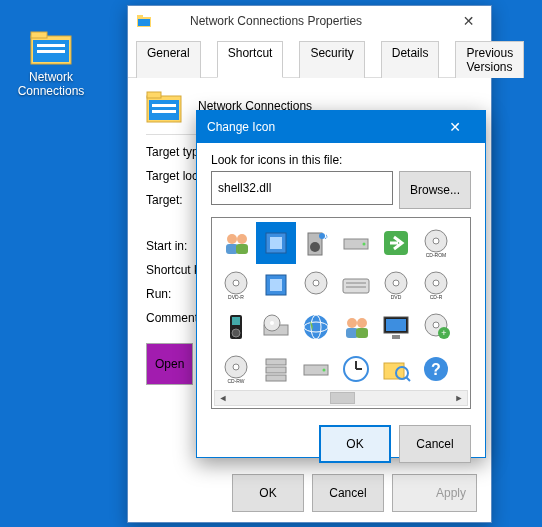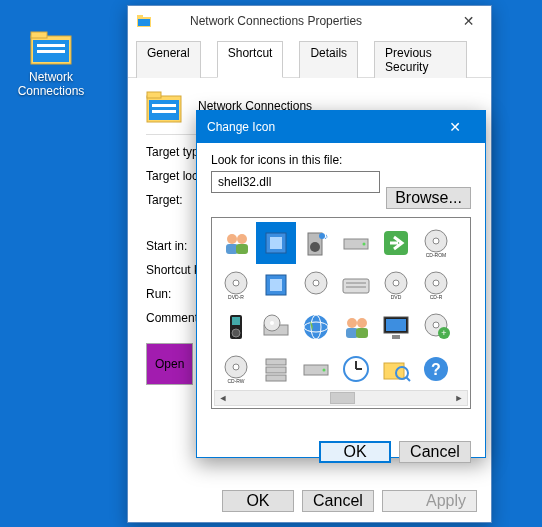--- a/index.html
+++ b/index.html
@@ -112,29 +112,28 @@
     margin-top: 8px;
   }
   .prop-footer {
     position: absolute;
     bottom: 10px; right: 14px;
     display: flex;
     gap: 8px;
   }
   .win-btn {
     min-width: 72px;
-    height: 22px;
+    height: 38px;
     border: 1px solid #adadad;
     background: #e1e1e1;
-    font-size: 16px;
+    font-size: 12px;
     display: inline-flex;
     align-items: center;
     justify-content: center;
     padding: 0 10px;
-    margin-top: 16px;
   }
   .win-btn.disabled {
     color: #9a9a9a;
     background: #ececec;
     padding-left: 43px;
   }
   .win-btn.default {
     border: 1px solid #0078d7;
     box-shadow: 0 0 0 1px #0078d7 inset;
     background: #e5f1fb;
@@ -166,21 +165,21 @@
   }
   .ci-body {
     padding: 10px 14px;
   }
   .ci-body .row1 .lbl { font-size: 12px; margin-bottom: 4px; }
   .ci-body .row1 .line { display: flex; gap: 6px; }
   .ci-body .row1 input {
     flex: 1;
     height: 22px;
     border: 1px solid #7a7a7a;
-    padding: 4px 6px;
+    padding: 16px 6px;
     font-size: 12px;
   }
   .icon-grid-wrap {
     margin-top: 8px;
   }
   .icon-grid-wrap .lbl { font-size: 12px; margin-bottom: 4px; }
   .icon-grid {
     border: 1px solid #828282;
     width: 260px;
     height: 192px;
@@ -259,22 +258,23 @@
           <rect x="1" y="2" width="6" height="3" fill="#ffd766"></rect>
           <rect x="2" y="6" width="12" height="7" fill="#1e90e8"></rect>
         </svg>
     </span>
     <span class="title">Network Connections Properties</span>
     <span class="close">✕</span>
   </div>
   <div class="tabs">
     <div class="tab">General</div>
     <div class="tab active">Shortcut</div>
+    <div class="tab">Security</div>
     <div class="tab">Details</div>
-    <div class="tab">Previous Security</div>
+    <div class="tab">Previous Versions</div>
   </div>
   <div class="prop-body">
     <div class="icon-row">
       <div class="big-icon">
         <svg viewBox="0 0 36 36">
             <rect x="1" y="8" width="34" height="26" fill="#ffd766" stroke="#d6a93a"></rect>
             <rect x="1" y="4" width="14" height="6" fill="#ffd766" stroke="#d6a93a"></rect>
             <rect x="3" y="12" width="30" height="20" fill="#1e90e8"></rect>
             <rect x="6" y="16" width="24" height="3" fill="#fff"></rect>
             <rect x="6" y="22" width="24" height="3" fill="#fff"></rect>

